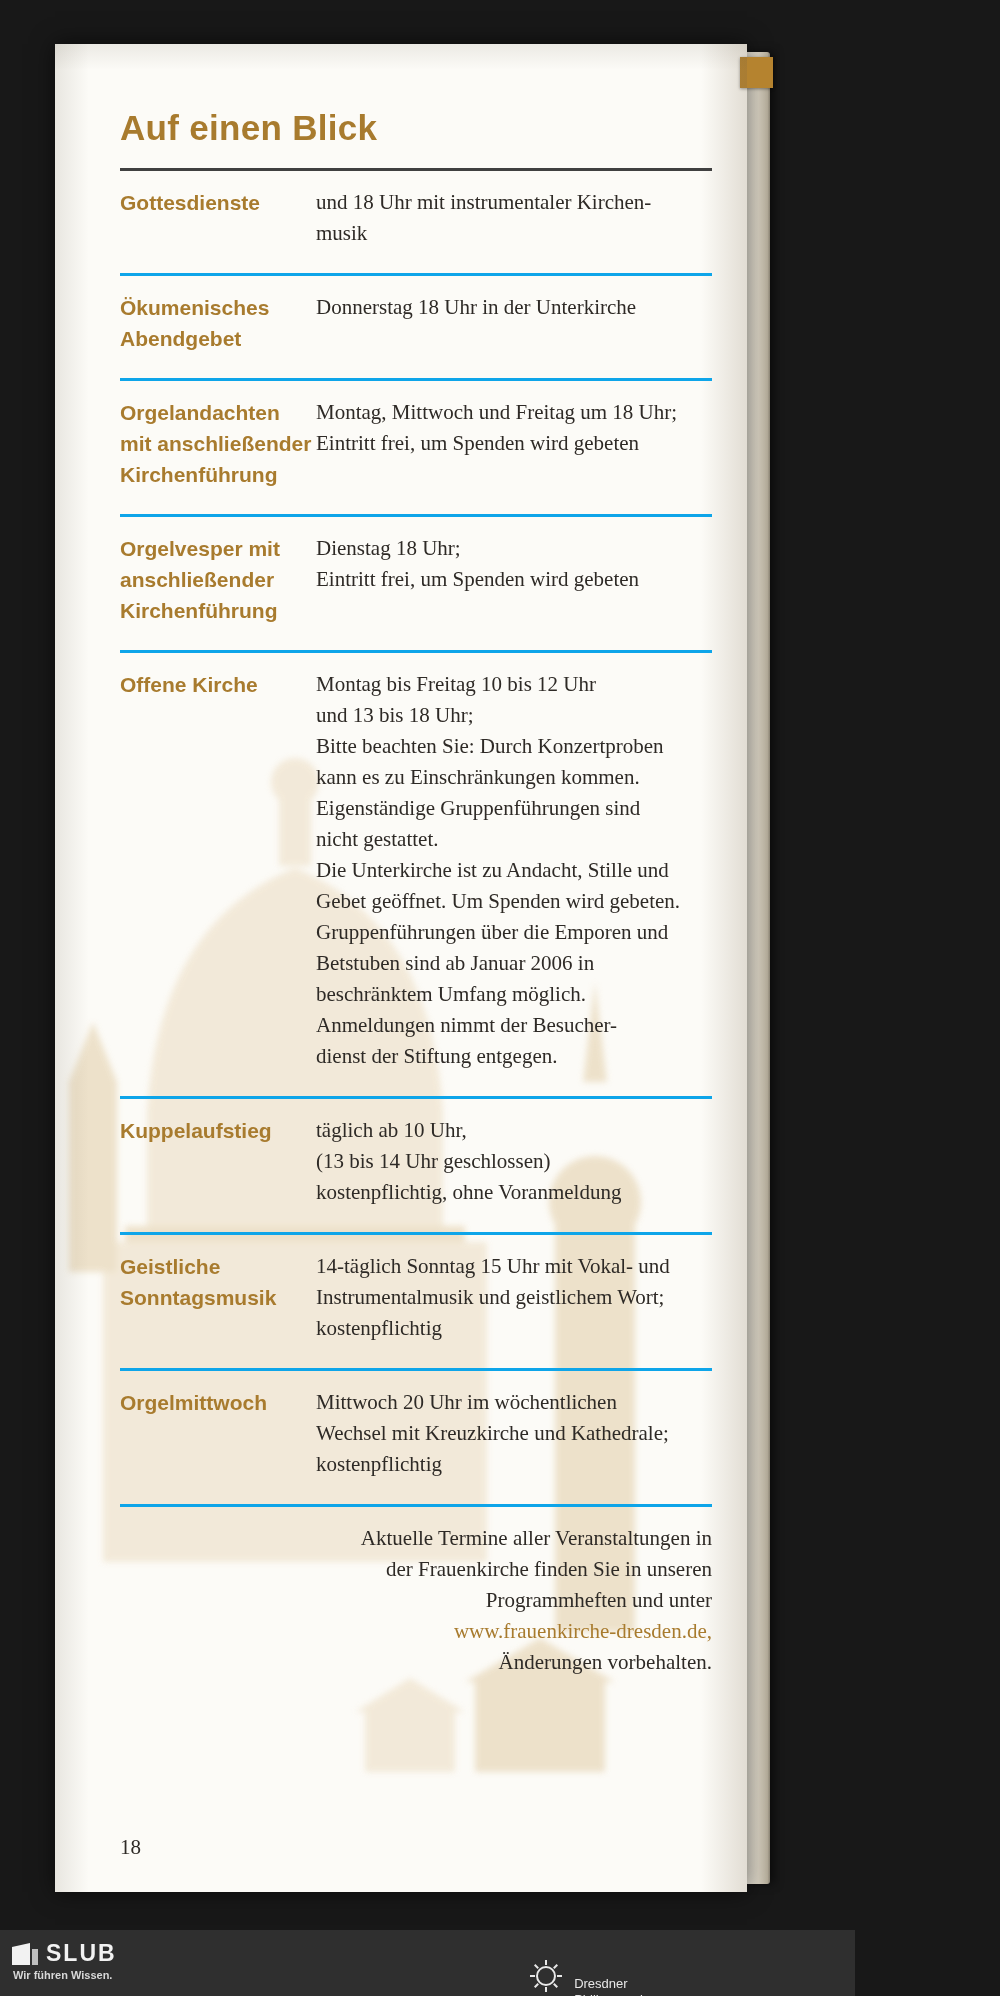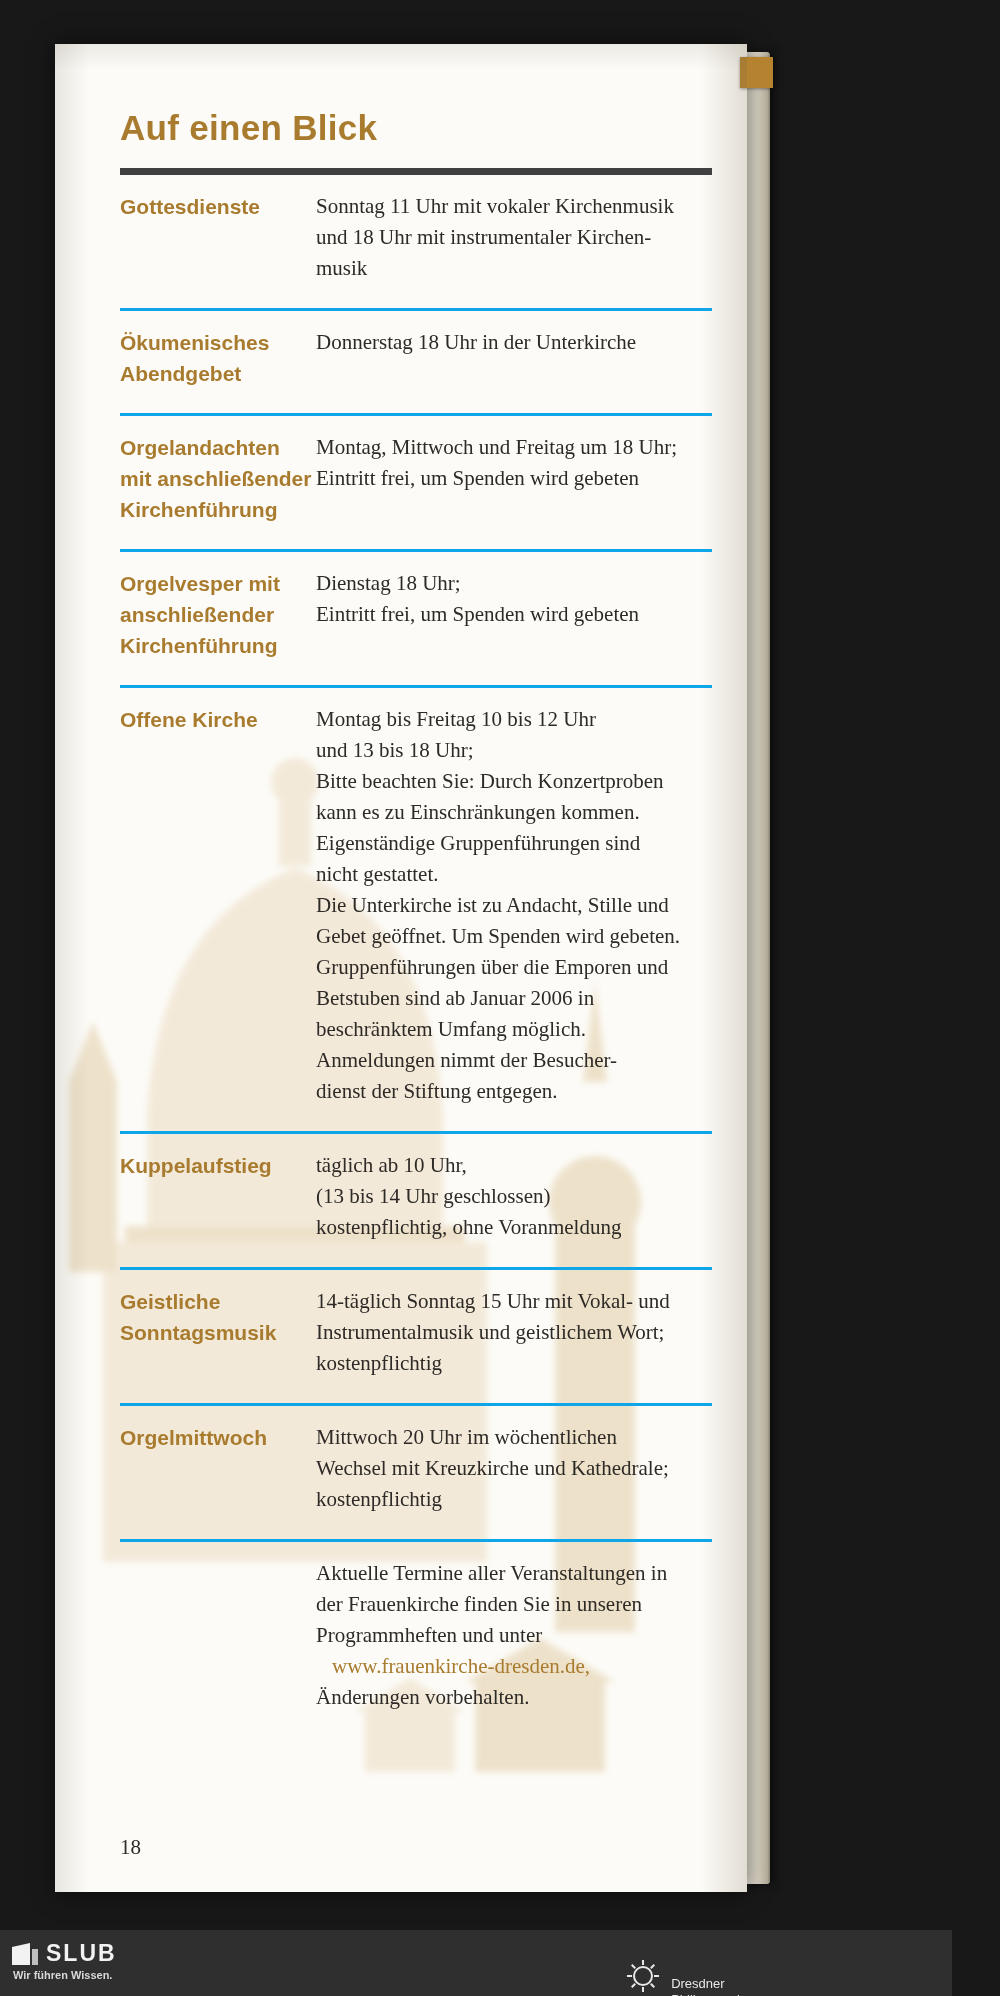--- a/index.html
+++ b/index.html
@@ -37,39 +37,39 @@
     background:linear-gradient(270deg,rgba(120,100,70,.20) 0,rgba(120,100,70,0) 100%);
   }
   .watermark{
     position:absolute;left:0;bottom:110px;z-index:0;
     filter:blur(3px);opacity:.9;pointer-events:none;
   }
   .content{position:relative;z-index:2;padding:64px 35px 0 65px;}
   .title{
     margin:0;font-family:"Liberation Sans",sans-serif;font-weight:bold;
     font-size:35px;color:#a87b2e;letter-spacing:.3px;
-    padding-bottom:20px;border-bottom:7px solid #404040;
+    padding-bottom:20px;border-bottom:3px solid #404040;
   }
   .row{display:flex;padding:16px 0 24px;border-bottom:3px solid #0ea5e9;}
-  .row:last-child{border-bottom:none;}
+  .row:last-child{border-bottom:none;text-align:right;}
   .row-label{
     flex:0 0 196px;width:196px;
     font-family:"Liberation Sans",sans-serif;font-weight:bold;
     font-size:21px;line-height:31px;color:#a87b2e;white-space:nowrap;
   }
   .row-text{flex:1;font-size:21px;line-height:31px;color:#2e2a26;}
   .row-text div{white-space:nowrap;}
   .row-text .link{color:#a87b2e;margin-left:16px;}
   .page-number{
     position:absolute;left:65px;bottom:32px;z-index:2;
     font-size:21px;color:#2e2a26;
   }
   
   .footer{
-    position:absolute;left:0;bottom:0;width:952px;height:66px;
+    position:absolute;left:0;bottom:0;width:855px;height:66px;
     background:#2f2f2f;font-family:"Liberation Sans",sans-serif;color:#fff;
   }
   .slub{position:absolute;left:12px;top:10px;}
   .slub-top{display:flex;align-items:center;gap:8px;}
   .slub-name{font-size:23px;font-weight:bold;letter-spacing:2px;color:#f2f2f2;}
   .slub-tag{font-size:11px;font-weight:bold;color:#d8d8d8;margin-top:2px;margin-left:1px;}
   .phil{position:absolute;right:205px;top:14px;display:flex;align-items:center;gap:10px;}
   .phil-text{font-size:13px;line-height:16px;color:#e8e8e8;margin-top:32px;}
 </style>
 </head>
@@ -106,21 +106,20 @@
   </svg>
 
   <div class="content">
     <h1 class="title">Auf einen Blick</h1>
     <div id="schedule">
         <div class="row">
           <div class="row-label">
             <div>Gottesdienste</div>
           </div>
           <div class="row-text">
-            <div>Sonntag 11 Uhr mit vokaler Kirchenmusik</div>
             <div>und 18 Uhr mit instrumentaler Kirchen-</div>
             <div>musik</div>
           </div>
         </div>
         <div class="row">
           <div class="row-label">
             <div>Ökumenisches</div>
             <div>Abendgebet</div>
           </div>
           <div class="row-text">

